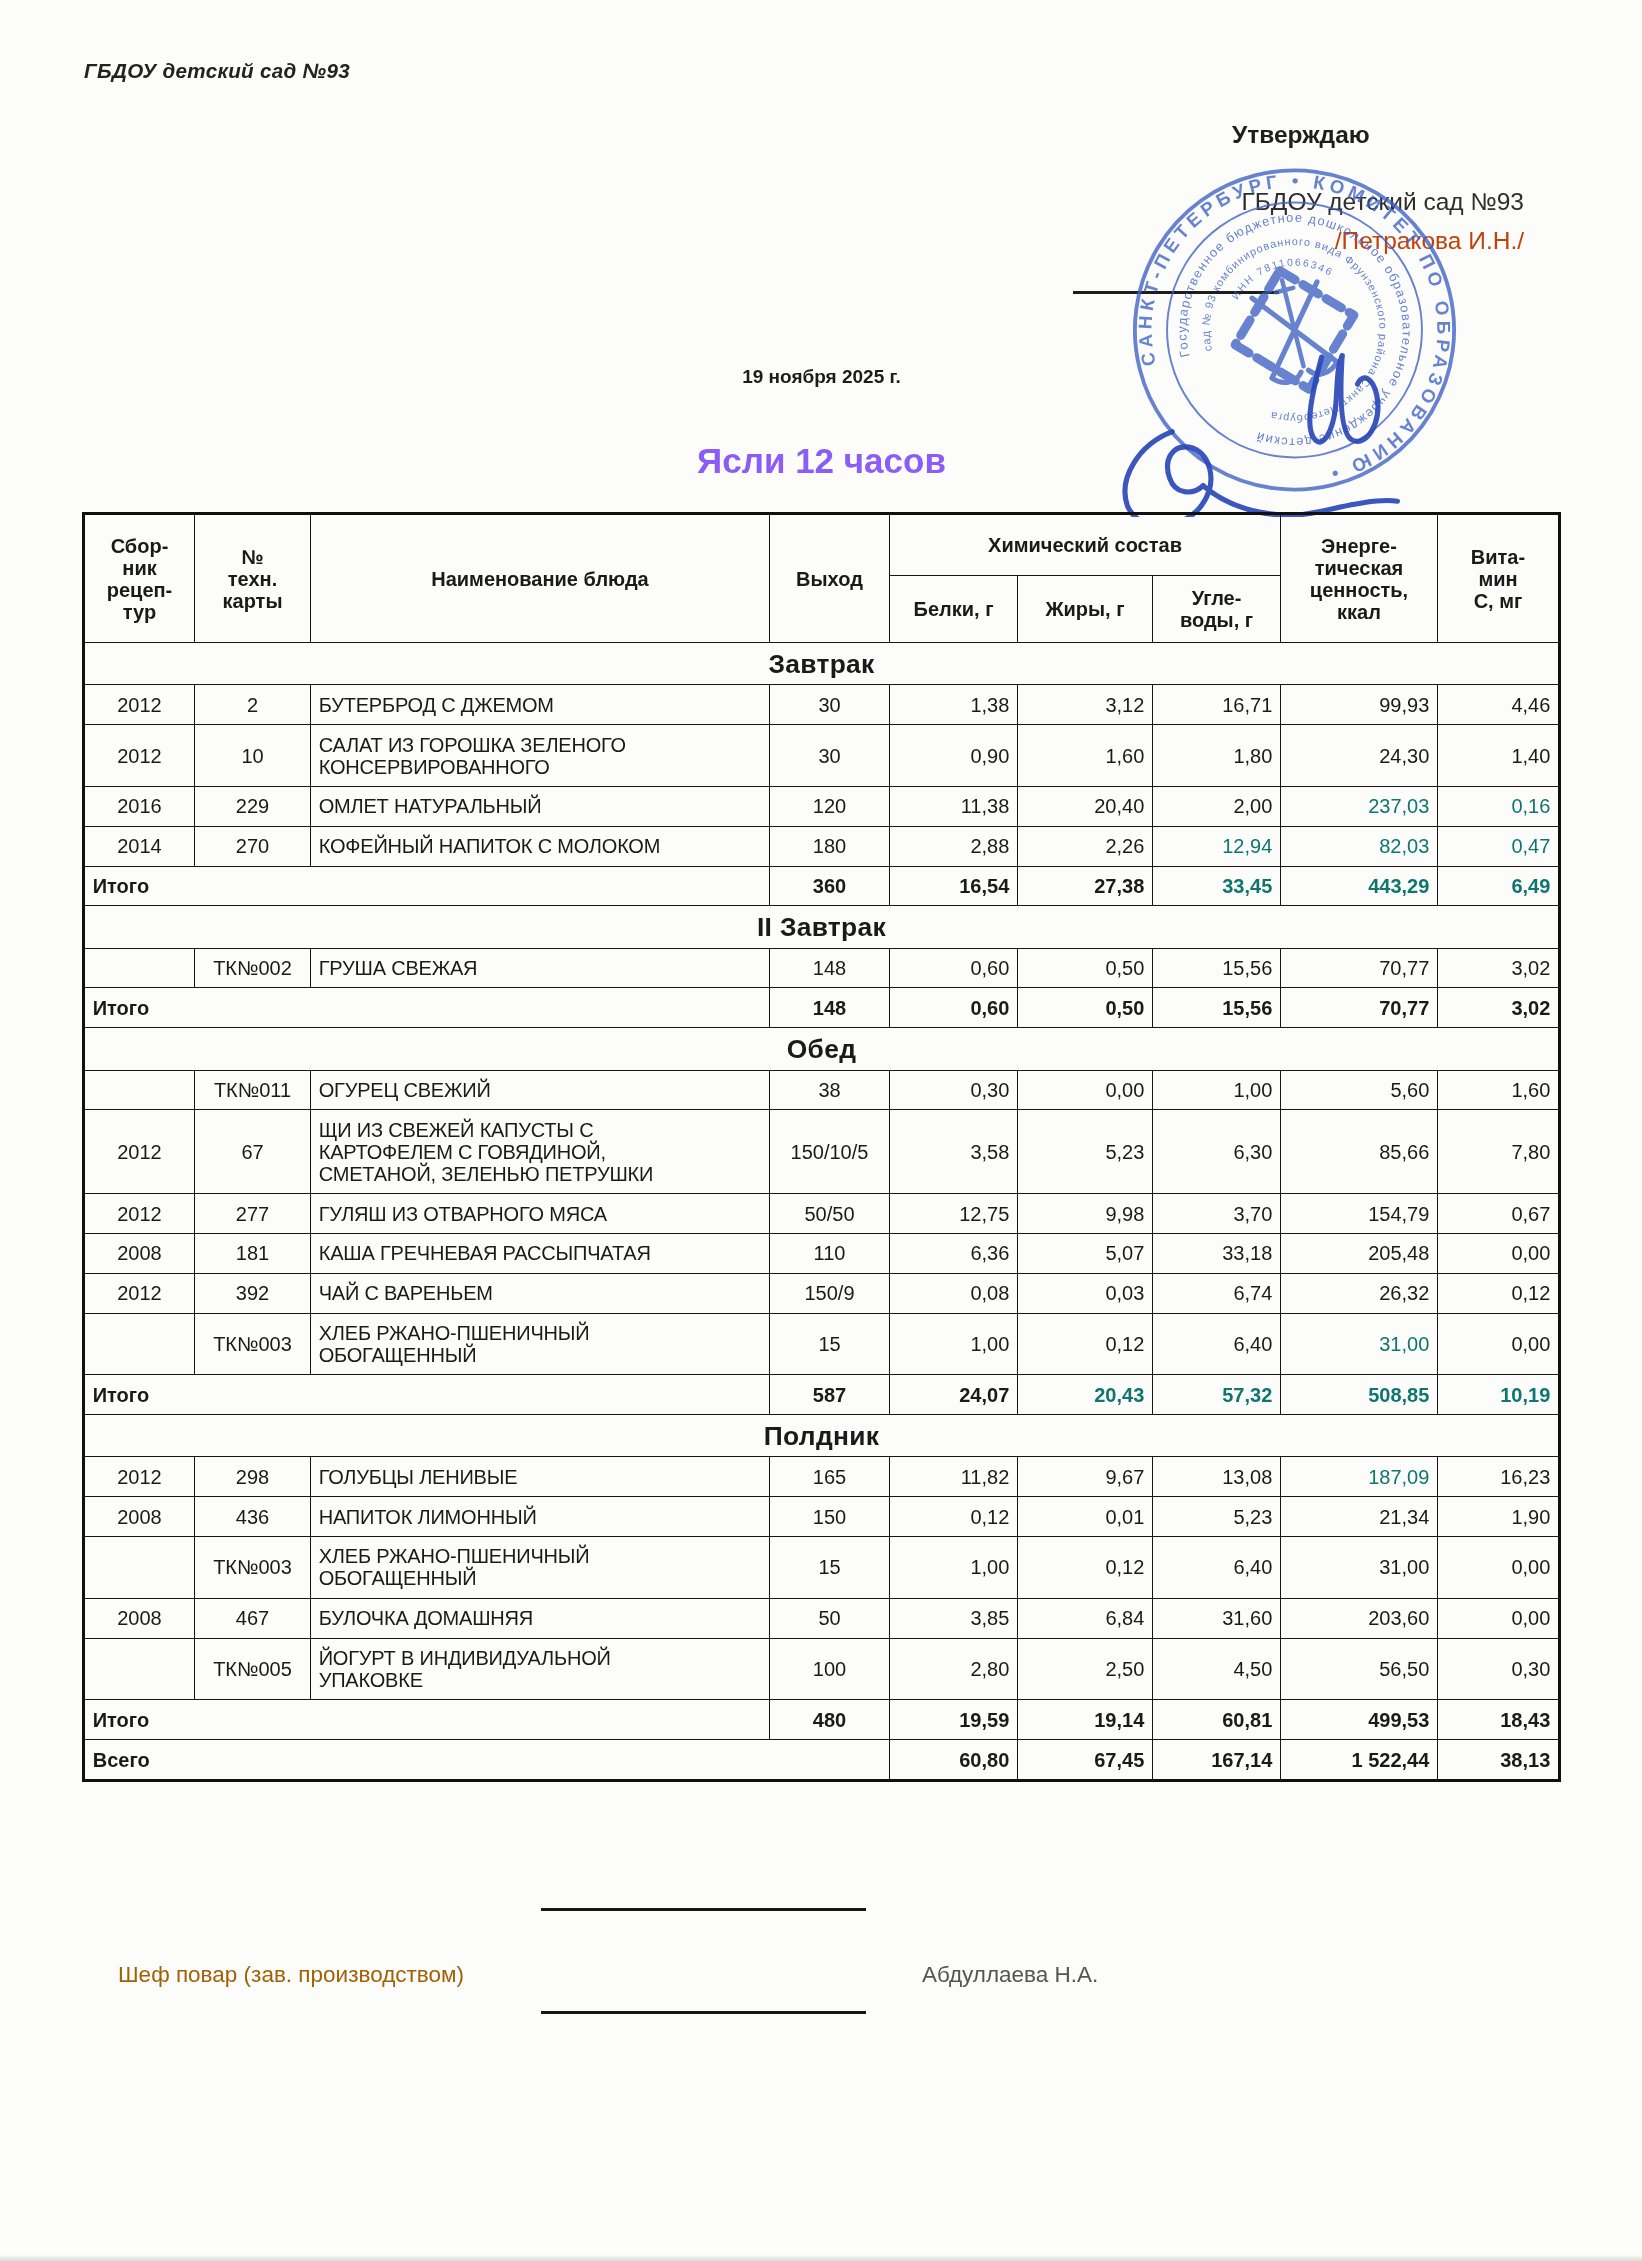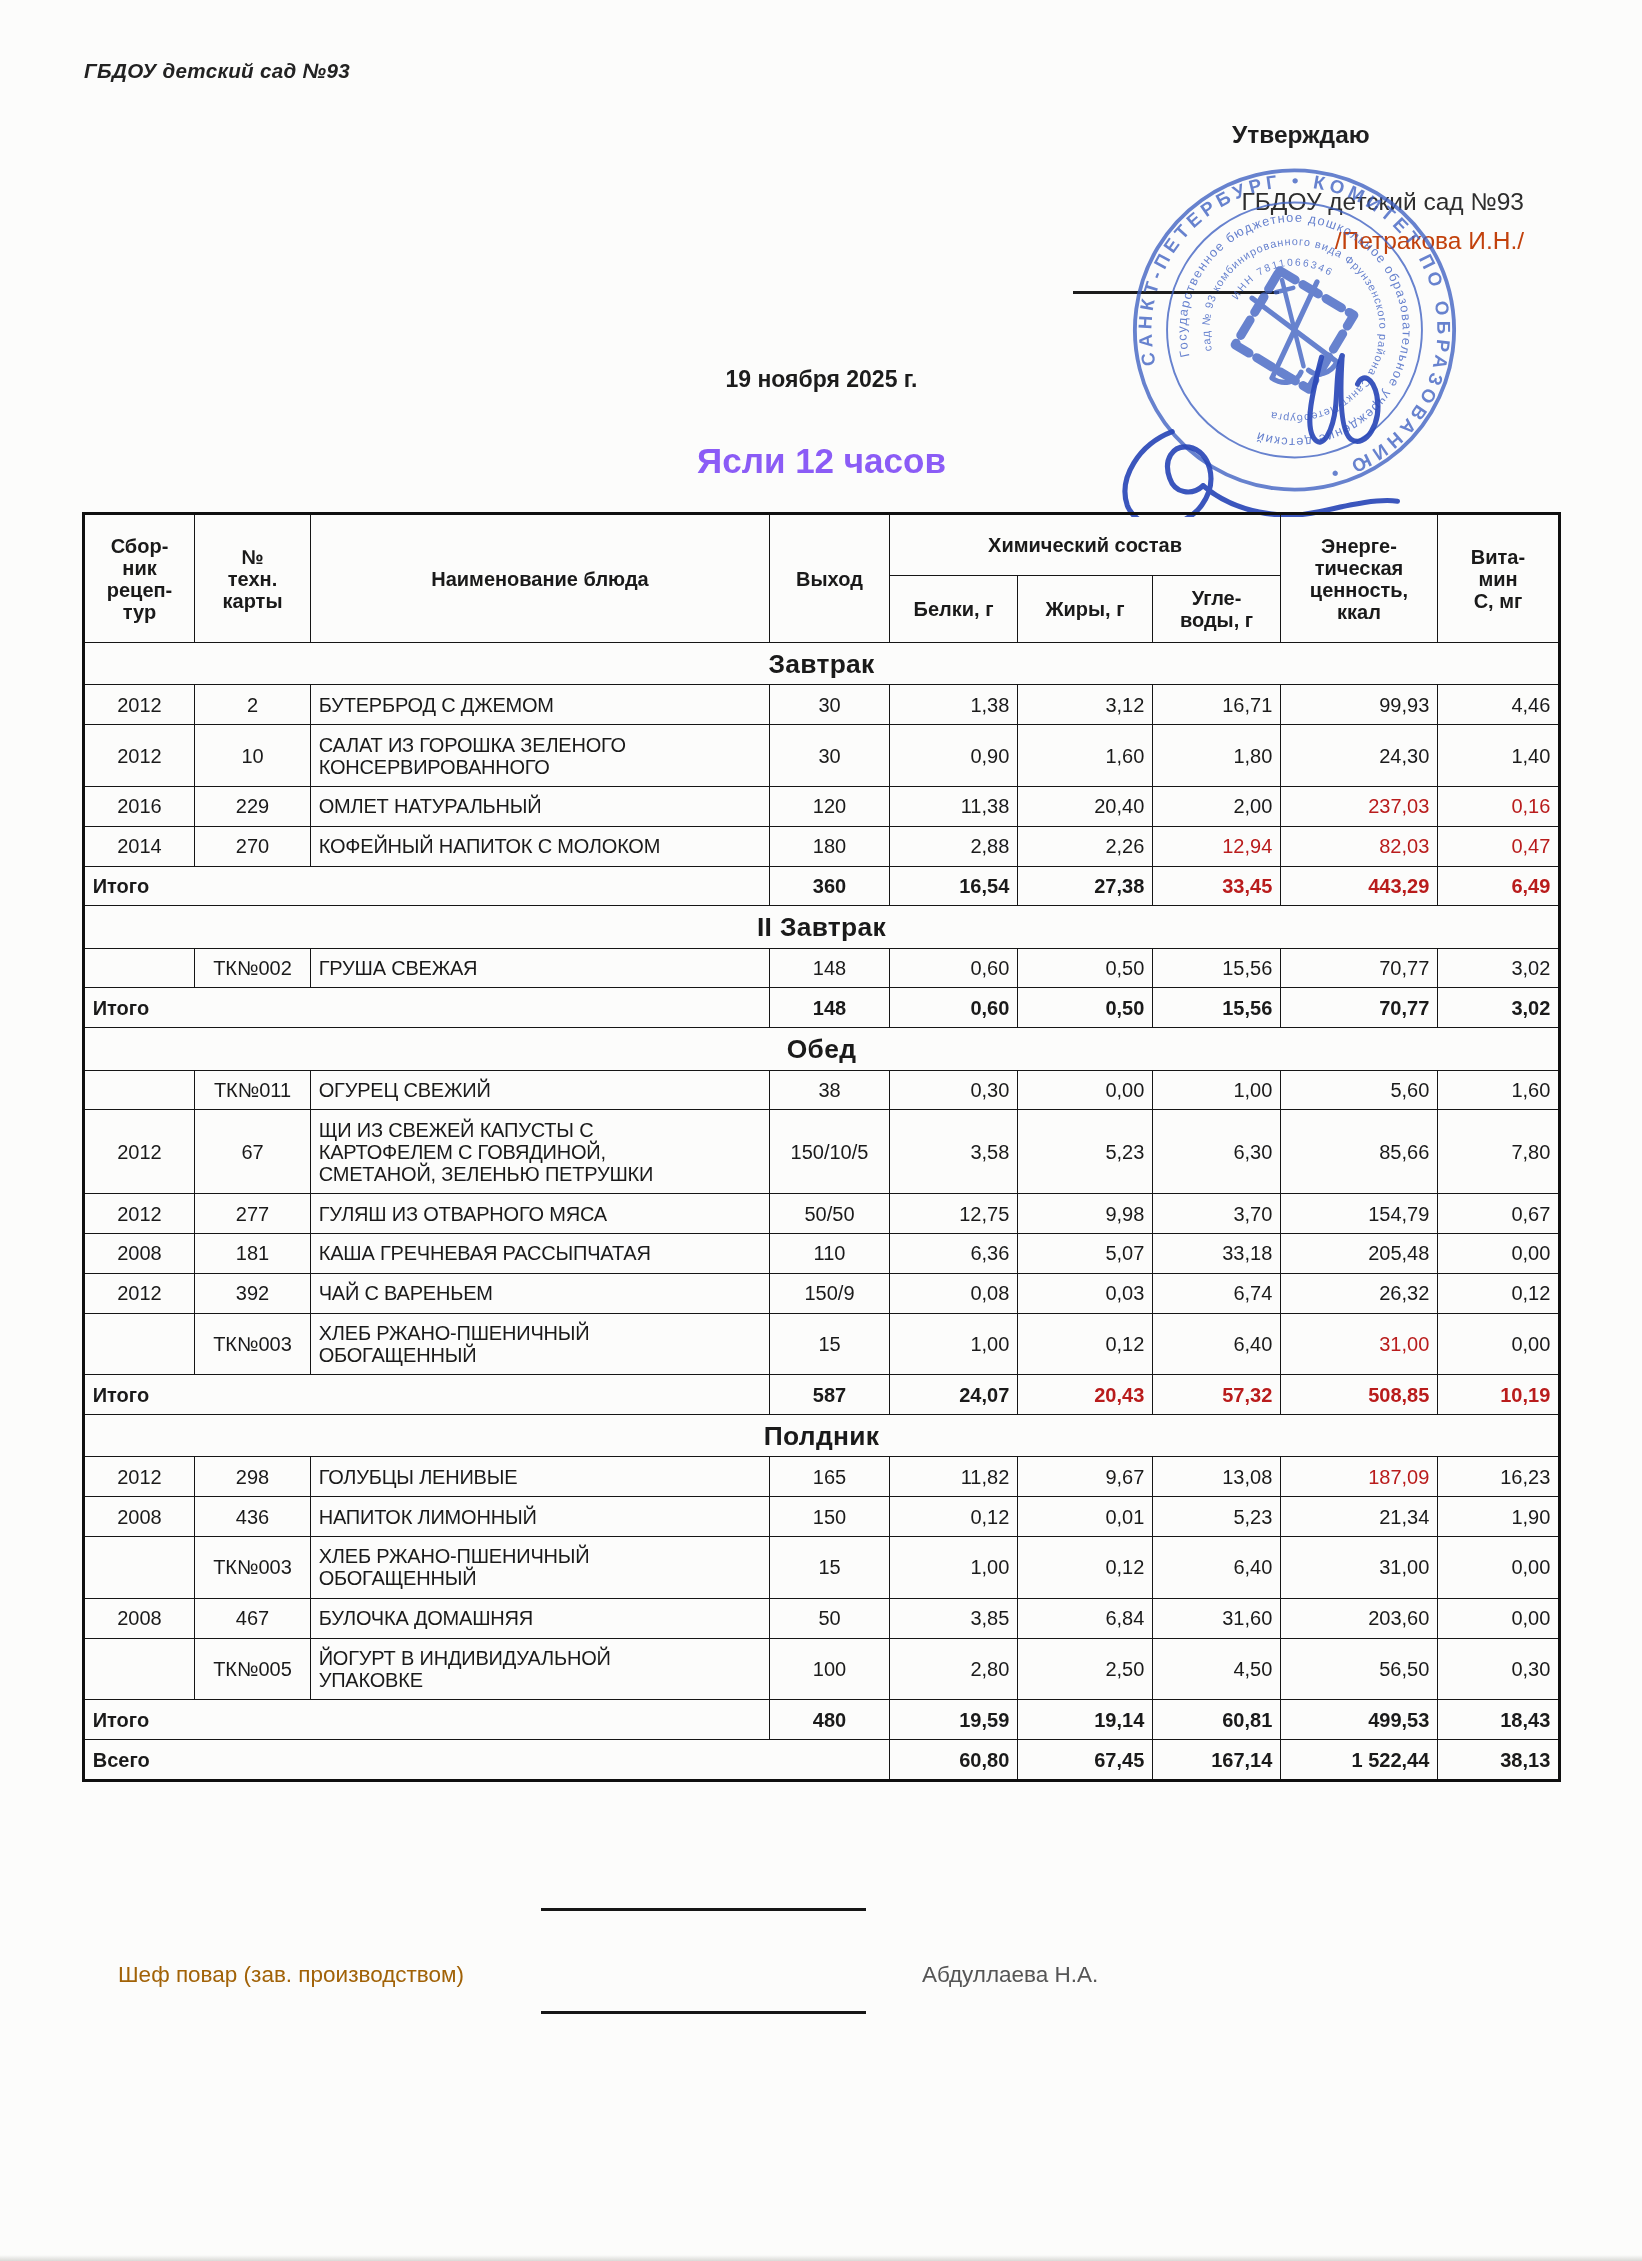--- a/index.html
+++ b/index.html
@@ -36,21 +36,21 @@
     position:absolute;left:1073px;top:291px;width:206px;height:2.6px;
     background:#1c1c1c;
   }
   .doc-title{
     position:absolute;left:0;top:298px;width:1643px;text-align:center;
     font-family:"Liberation Serif", serif;
     font-size:52px;font-weight:bold;letter-spacing:1.9px;color:#161616;
   }
   .doc-date{
     position:absolute;left:0;top:366px;width:1643px;text-align:center;
-    font-size:23px;font-weight:bold;color:#1c1c1c;
+    font-size:19px;font-weight:bold;color:#1c1c1c;
   }
   .doc-group{
     position:absolute;left:0;top:441px;width:1643px;text-align:center;
     font-size:35px;font-weight:bold;color:#8b5cf6;
   }
   .stamp-wrap{position:absolute;left:1095px;top:143px;width:399px;height:374px;}
   .stamp-wrap svg{position:absolute;left:0;top:0;}
   .menu-table{
     position:absolute;left:82px;top:512px;width:1477px;
     border-collapse:collapse;table-layout:fixed;
@@ -68,21 +68,21 @@
   td.code{text-align:center;}
   td.dish{text-align:left;padding-left:7.7px;white-space:pre-line;letter-spacing:-0.2px;}
   td.yield{text-align:center;}
   td.num{text-align:right;padding-right:7.7px;}
   td.section{
     text-align:center;font-weight:bold;font-size:26.4px;
     padding:9.7px 5.2px;letter-spacing:0.3px;
   }
   td.total-label{font-weight:bold;text-align:left;padding-left:7.7px;}
   tr.total td{font-weight:bold;}
-  .faded{color:#b91c1c;}
+  .faded{color:#0f766e;}
   .footer-line{
     position:absolute;height:2.6px;background:#161616;
   }
   .chef-label{
     position:absolute;left:118px;top:1962px;font-size:22.5px;color:#a16207;
   }
   .chef-name{
     position:absolute;left:877px;top:1962px;font-size:22.5px;color:#555;margin-left:45px;
   }
 </style>

